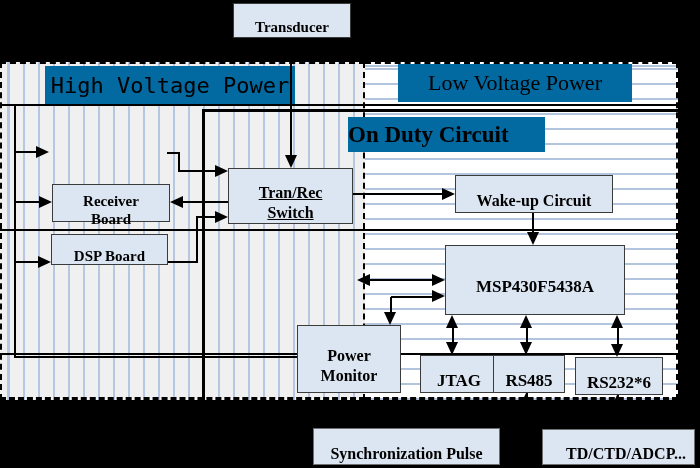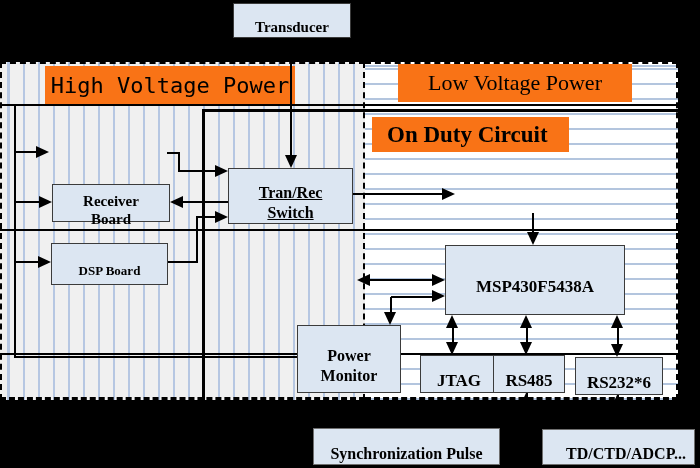--- a/index.html
+++ b/index.html
@@ -18,26 +18,26 @@
     border-top:2px dashed #000;border-right:2px dashed #000;border-bottom:3px dashed #000;}
 
   
   .gline{position:absolute;left:0;width:678px;height:1.5px;background:#000;z-index:1;}
 
   
   .odc-frame{position:absolute;left:202px;top:109px;width:476px;height:291px;
     border-top:3px solid #000;border-left:3px solid #000;box-sizing:border-box;z-index:2;}
 
   
-  .rlabel{position:absolute;background:#f97316;z-index:3;display:flex;align-items:center;justify-content:center;}
+  .rlabel{position:absolute;background:#0369a1;z-index:3;display:flex;align-items:center;justify-content:center;}
   .rlabel.hv-t{left:45px;top:66px;width:250px;height:38px;
     font-family:"DejaVu Sans Mono",monospace;font-size:22px;white-space:nowrap;}
   .rlabel.lv-t{left:398px;top:64px;width:234px;height:38px;font-size:22px;white-space:nowrap;}
   .rlabel.odc-t{left:348px;top:117px;width:197px;height:35px;font-size:23px;font-weight:bold;
-    justify-content:flex-start;padding-left:15px;box-sizing:border-box;white-space:nowrap;margin-left:24px;}
+    justify-content:flex-start;box-sizing:border-box;white-space:nowrap;}
 
   
   .hline,.vline{position:absolute;background:#000;z-index:4;}
   .hline{height:2px;} .vline{width:2px;}
 
   
   .arr{position:absolute;width:0;height:0;z-index:6;}
   .arr.r{border-top:6px solid transparent;border-bottom:6px solid transparent;border-left:13px solid #000;}
   .arr.l{border-top:6px solid transparent;border-bottom:6px solid transparent;border-right:13px solid #000;}
   .arr.d{border-left:6px solid transparent;border-right:6px solid transparent;border-top:13px solid #000;}
@@ -46,21 +46,21 @@
   
   .box{position:absolute;background:#dce6f2;border:1.5px solid #3b3b3b;box-sizing:border-box;
     display:flex;align-items:center;justify-content:center;text-align:center;
     font-weight:bold;z-index:5;line-height:1.22;}
   .box .bl{display:block;margin-top:14px;}
   .b-transducer{left:233px;top:3px;width:118px;height:35px;font-size:15px;}
   .b-transmitter{left:49px;top:134px;width:118px;height:39px;font-size:15px;}
   .b-transmitter .bl{width:92px;}
   .b-receiver{left:52px;top:184px;width:118px;height:38px;font-size:15px;}
   .b-receiver .bl{width:80px;}
-  .b-dsp{left:51px;top:243px;width:117px;height:42px;font-size:13px;}
+  .b-dsp{left:51px;top:234px;width:117px;height:31px;font-size:15px;}
   .b-switch{left:228px;top:168px;width:125px;height:56px;font-size:16px;}
   .b-switch .bl{width:95px;text-decoration:underline;}
   .b-wakeup{left:455px;top:175px;width:158px;height:38px;font-size:16px;white-space:nowrap;}
   .b-water{left:232px;top:250px;width:125px;height:62px;font-size:15px;}
   .b-water .bl{width:110px;}
   .b-mcu{left:445px;top:245px;width:180px;height:70px;font-size:17px;}
   .b-power{left:297px;top:325px;width:104px;height:68px;font-size:16px;}
   .b-power .bl{width:80px;}
   .b-jtag{left:420px;top:355px;width:78px;height:38px;font-size:17px;}
   .b-rs485{left:493px;top:355px;width:72px;height:38px;font-size:17px;}
@@ -146,20 +146,23 @@
     </div>
   <div class="box b-receiver">
       <span class="bl">Receiver Board</span>
     </div>
   <div class="box b-dsp">
       <span class="bl">DSP Board</span>
     </div>
   <div class="box b-switch">
       <span class="bl">Tran/Rec Switch</span>
     </div>
+  <div class="box b-wakeup">
+      <span class="bl">Wake-up Circuit</span>
+    </div>
   <div class="box b-mcu">
       <span class="bl">MSP430F5438A</span>
     </div>
   <div class="box b-power">
       <span class="bl">Power Monitor</span>
     </div>
   <div class="box b-jtag">
       <span class="bl">JTAG</span>
     </div>
   <div class="box b-rs485">

